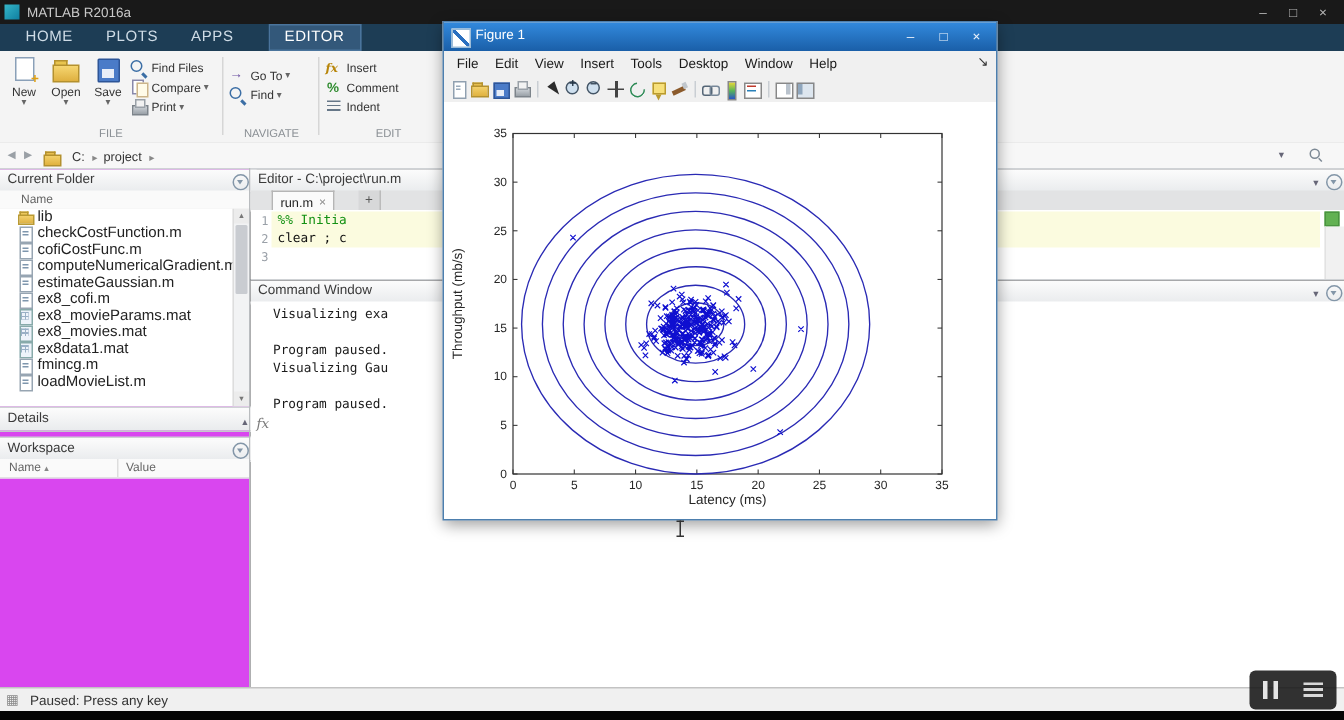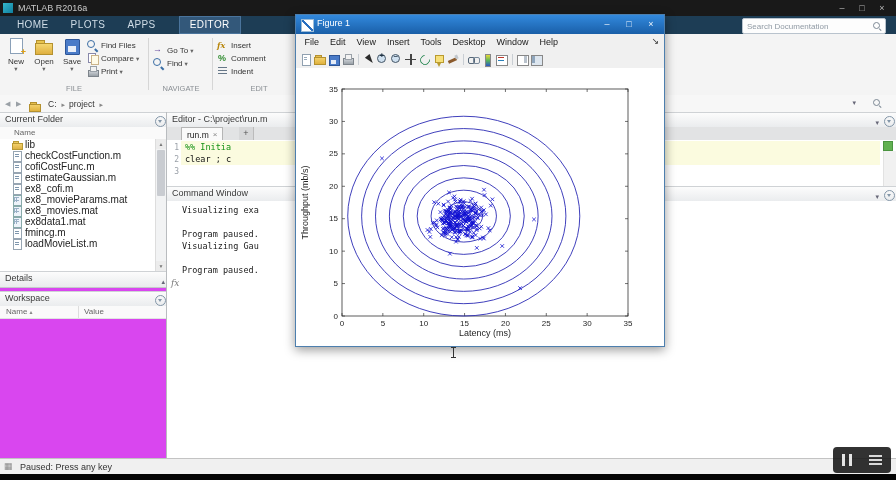--- a/index.html
+++ b/index.html
@@ -194,24 +194,20 @@
   </div>
 </div>
 
 <div class="abs tabstrip">
   <div class="tabs">
       <div class="rtab">HOME</div>
       <div class="rtab">PLOTS</div>
       <div class="rtab">APPS</div>
       <div class="rtab active">EDITOR</div>
     </div>
-  <div class="abs searchbox">
-    <input placeholder="Search Documentation" style="">
-    <span class="sglass"></span>
-  </div>
 </div>
 
 <div class="abs ribbon">
   <div class="rsec" style="left:0;width:148px;">
     <div class="bigrow">
         <div class="rbig c-new">
     <span class="bic c-new"></span>
     <span class="rbig-label">New</span>
     <span class="dd">▾</span>
   </div>
@@ -310,20 +306,24 @@
     <span class="ficon"></span>
     <span class="fname">lib</span>
   </div>
         <div class="file-row t-m">
     <span class="ficon"></span>
     <span class="fname">checkCostFunction.m</span>
   </div>
         <div class="file-row t-m">
     <span class="ficon"></span>
     <span class="fname">cofiCostFunc.m</span>
+  </div>
+        <div class="file-row t-m">
+    <span class="ficon"></span>
+    <span class="fname">computeNumericalGradient.m</span>
   </div>
         <div class="file-row t-m">
     <span class="ficon"></span>
     <span class="fname">estimateGaussian.m</span>
   </div>
         <div class="file-row t-m">
     <span class="ficon"></span>
     <span class="fname">ex8_cofi.m</span>
   </div>
         <div class="file-row t-mat">

